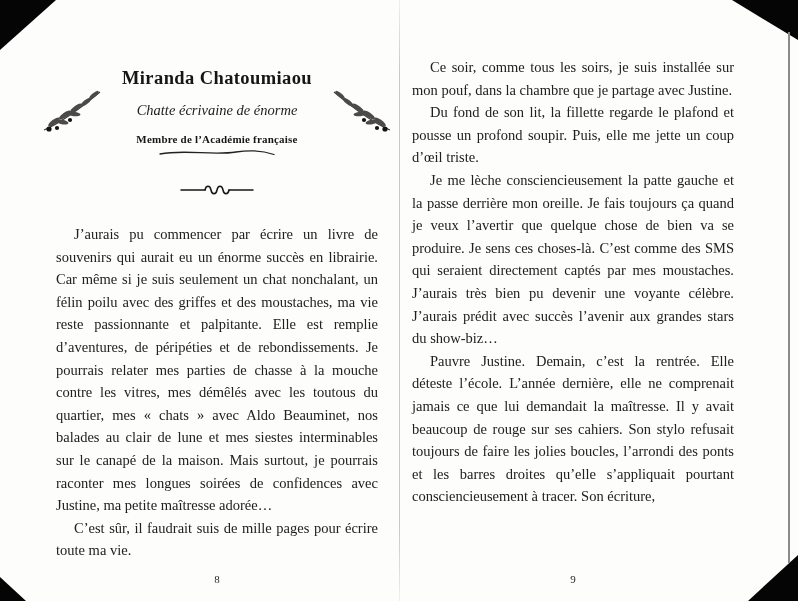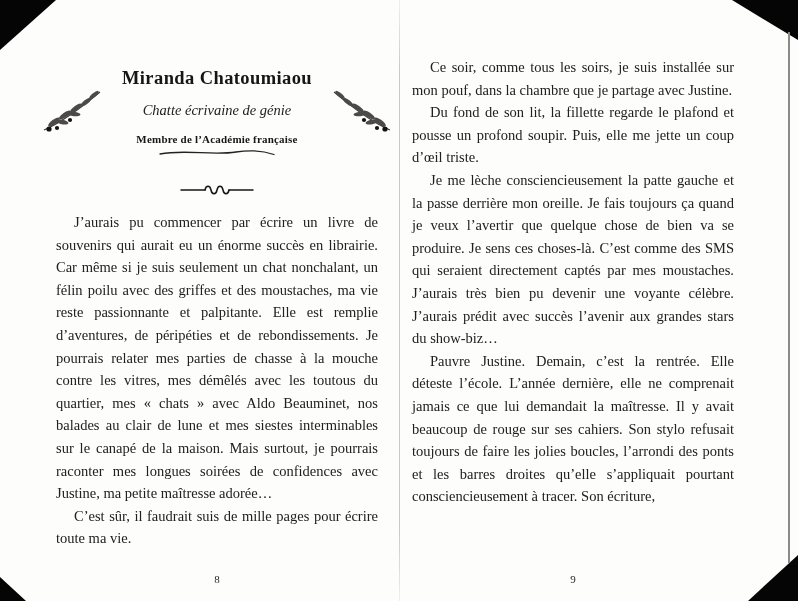--- a/index.html
+++ b/index.html
@@ -54,21 +54,21 @@
   .branch.right-branch { right: -14px; transform: scaleX(-1); }
   .divider { display: block; margin: 24px auto 0; }
 
   .page-body {
     text-align: justify;
     font-size: 14.5px;
     line-height: 22.6px;
     color: #21201d;
     hyphens: auto;
   }
-  .page.left .page-body { margin-top: 13px; }
+  .page.left .page-body { margin-top: 25px; }
   .page.right .page-body { margin-top: 56px; }
   .page-body p { margin: 0; text-indent: 18px; }
 
   .page-number {
     position: absolute; bottom: 16px; left: 0; width: 100%;
     text-align: center; font-size: 11px; color: #2a2926;
   }
 </style>
 </head>
 <body>
@@ -115,21 +115,21 @@
           <ellipse cx="52" cy="11" rx="6" ry="2.1" transform="rotate(-40 52 11)"></ellipse>
         </g>
         <g fill="#141311">
           <circle cx="7" cy="45" r="2.6"></circle>
           <circle cx="15" cy="44" r="2.1"></circle>
           <circle cx="28" cy="36" r="2.1"></circle>
         </g>
       </svg>
 
       <h1 class="chapter-title">Miranda Chatoumiaou</h1>
-      <div class="chapter-subtitle">Chatte écrivaine de génie</div>
+      <div class="chapter-subtitle">Chatte écrivaine de énorme</div>
       <div class="chapter-membership">Membre de l’Académie française</div>
 
       <svg class="flourish" width="118" height="10" viewBox="0 0 118 10" aria-hidden="true">
         <path d="M2 6 C 28 1, 54 8, 78 4 C 94 1.5, 106 3, 116 6.5" fill="none" stroke="#23221f" stroke-width="1.3" stroke-linecap="round"></path>
       </svg>
 
       <svg class="divider" width="76" height="16" viewBox="0 0 76 16" aria-hidden="true">
         <g stroke="#161513" stroke-width="1.5" fill="none" stroke-linecap="round">
           <path d="M2 8 H 26"></path>
           <path d="M26 8 C 27 3, 31 3, 32 8 C 33 13, 37 13, 38 8 C 39 3, 43 3, 44 8 C 45 13, 49 13, 50 8"></path>

